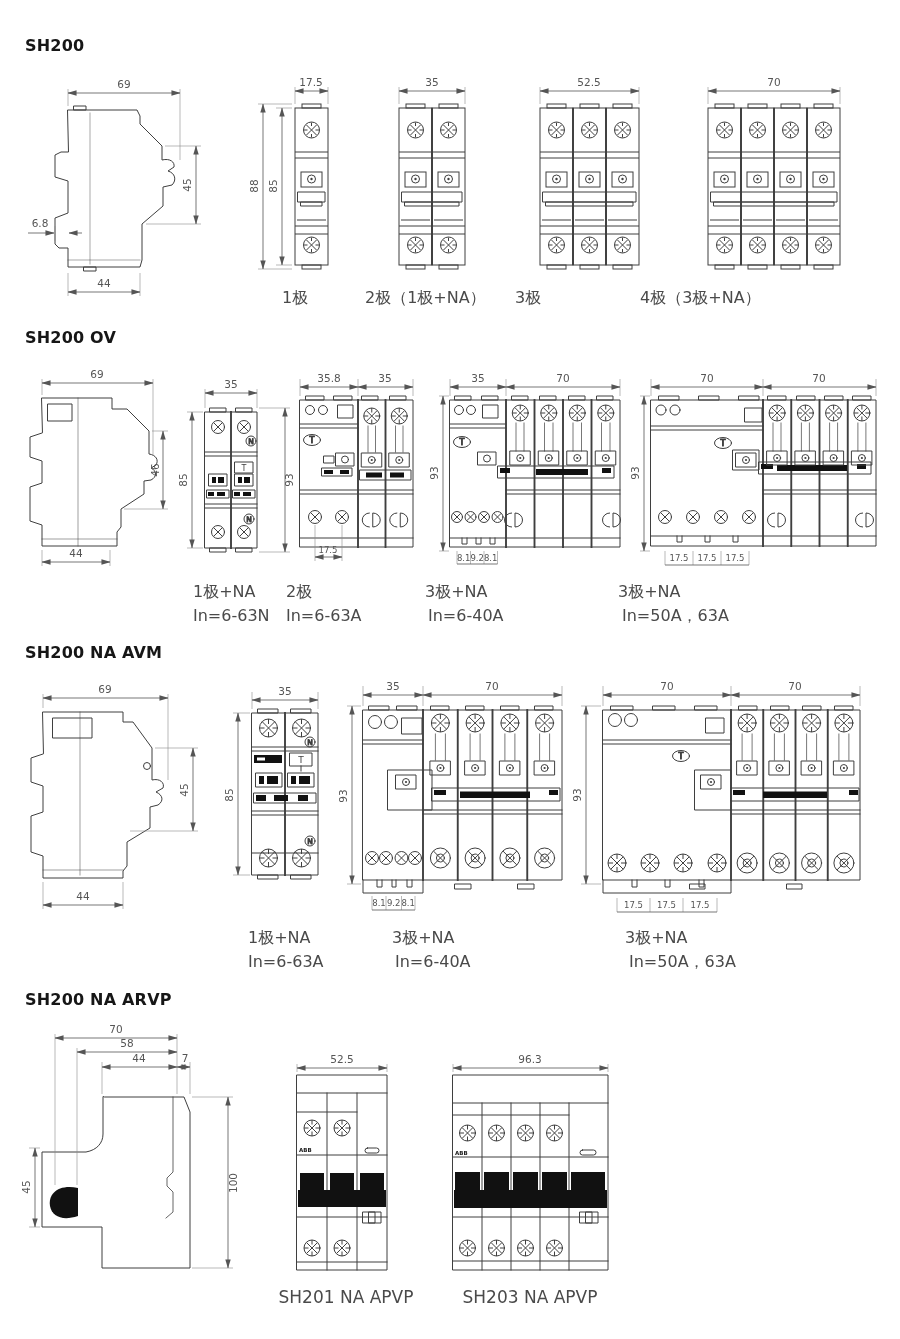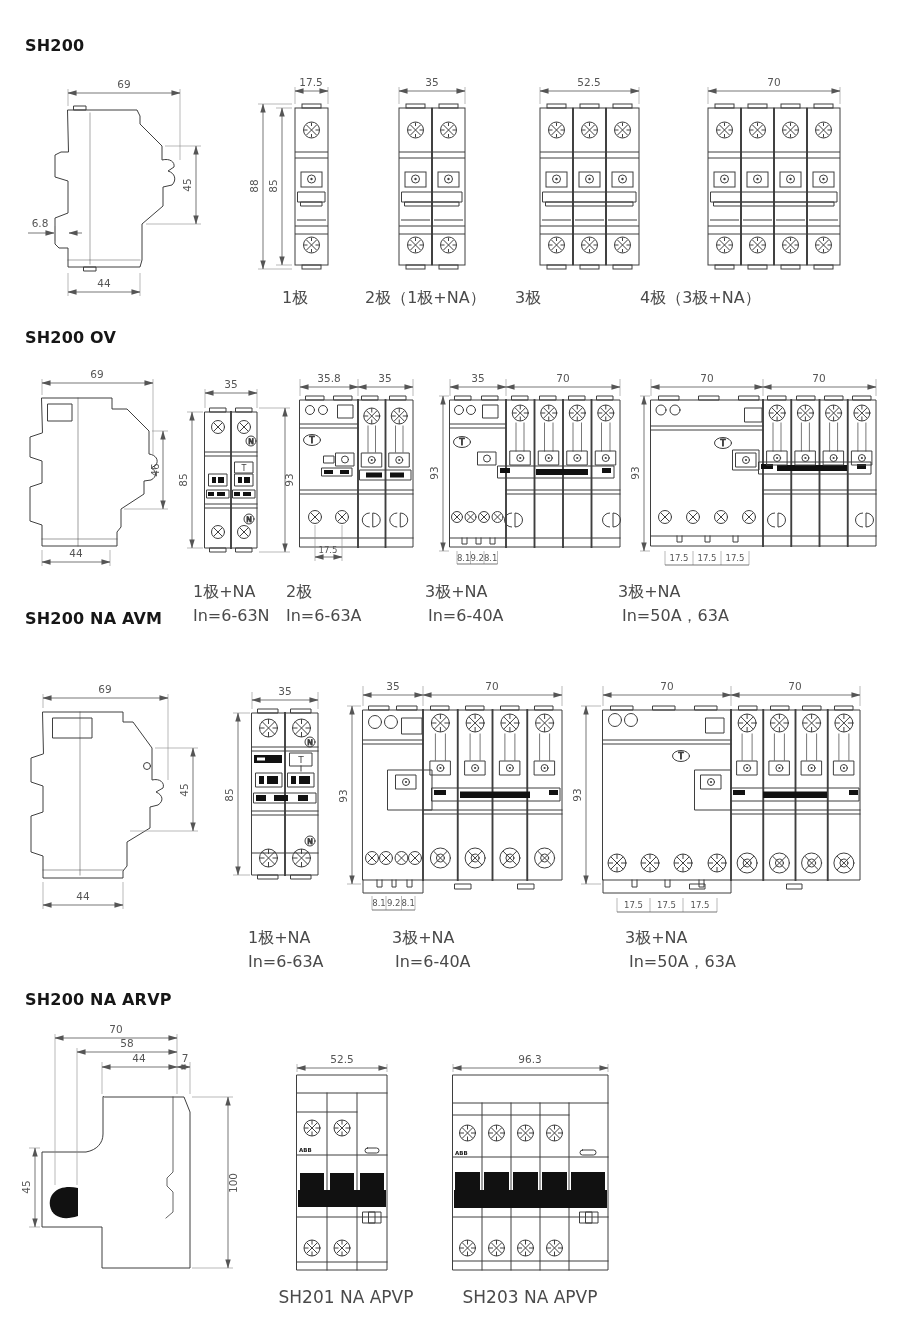--- a/index.html
+++ b/index.html
@@ -435,21 +435,21 @@
       <line class="dim" x1="665" y1="200" x2="749" y2="200"></line>
       <text class="dts" x="679" y="196">17.5</text>
       <text class="dts" x="707" y="196">17.5</text>
       <text class="dts" x="735" y="196">17.5</text>
     </g>
     <text class="cap" x="618" y="232">3极+NA</text>
     <text class="cap" x="622" y="256">In=50A，63A</text>
   </g>
 </svg>
 
-<div class="sec-title" style="top:609px">SH200 NA AVM</div>
+<div class="sec-title" style="top:643px">SH200 NA AVM</div>
 <svg class="sec" style="top:670px" width="900" height="300" viewBox="0 0 900 300">
 
   <g>
     <path class="ln" d="M43,42 H123 V52 H133 L152,78 V110 C160,108 165,113 163,118 L156,122 C163,125 164,131 158,135 L150,137 V158 L127,172 V196 L123,201 V208 H43 V186 L31,182 V146 L43,142 V116 L31,112 V88 L43,84 Z"></path>
     <rect class="ln" x="53" y="48" width="39" height="20"></rect>
     <circle class="ln" cx="147" cy="96" r="3.5"></circle>
     <path class="ln" d="M80,42 V205 M43,200 H123" opacity="0.5"></path>
     <g>
       <line class="ext" x1="43" y1="38" x2="43" y2="24"></line>
           <line class="ext" x1="168" y1="110" x2="168" y2="24"></line>

